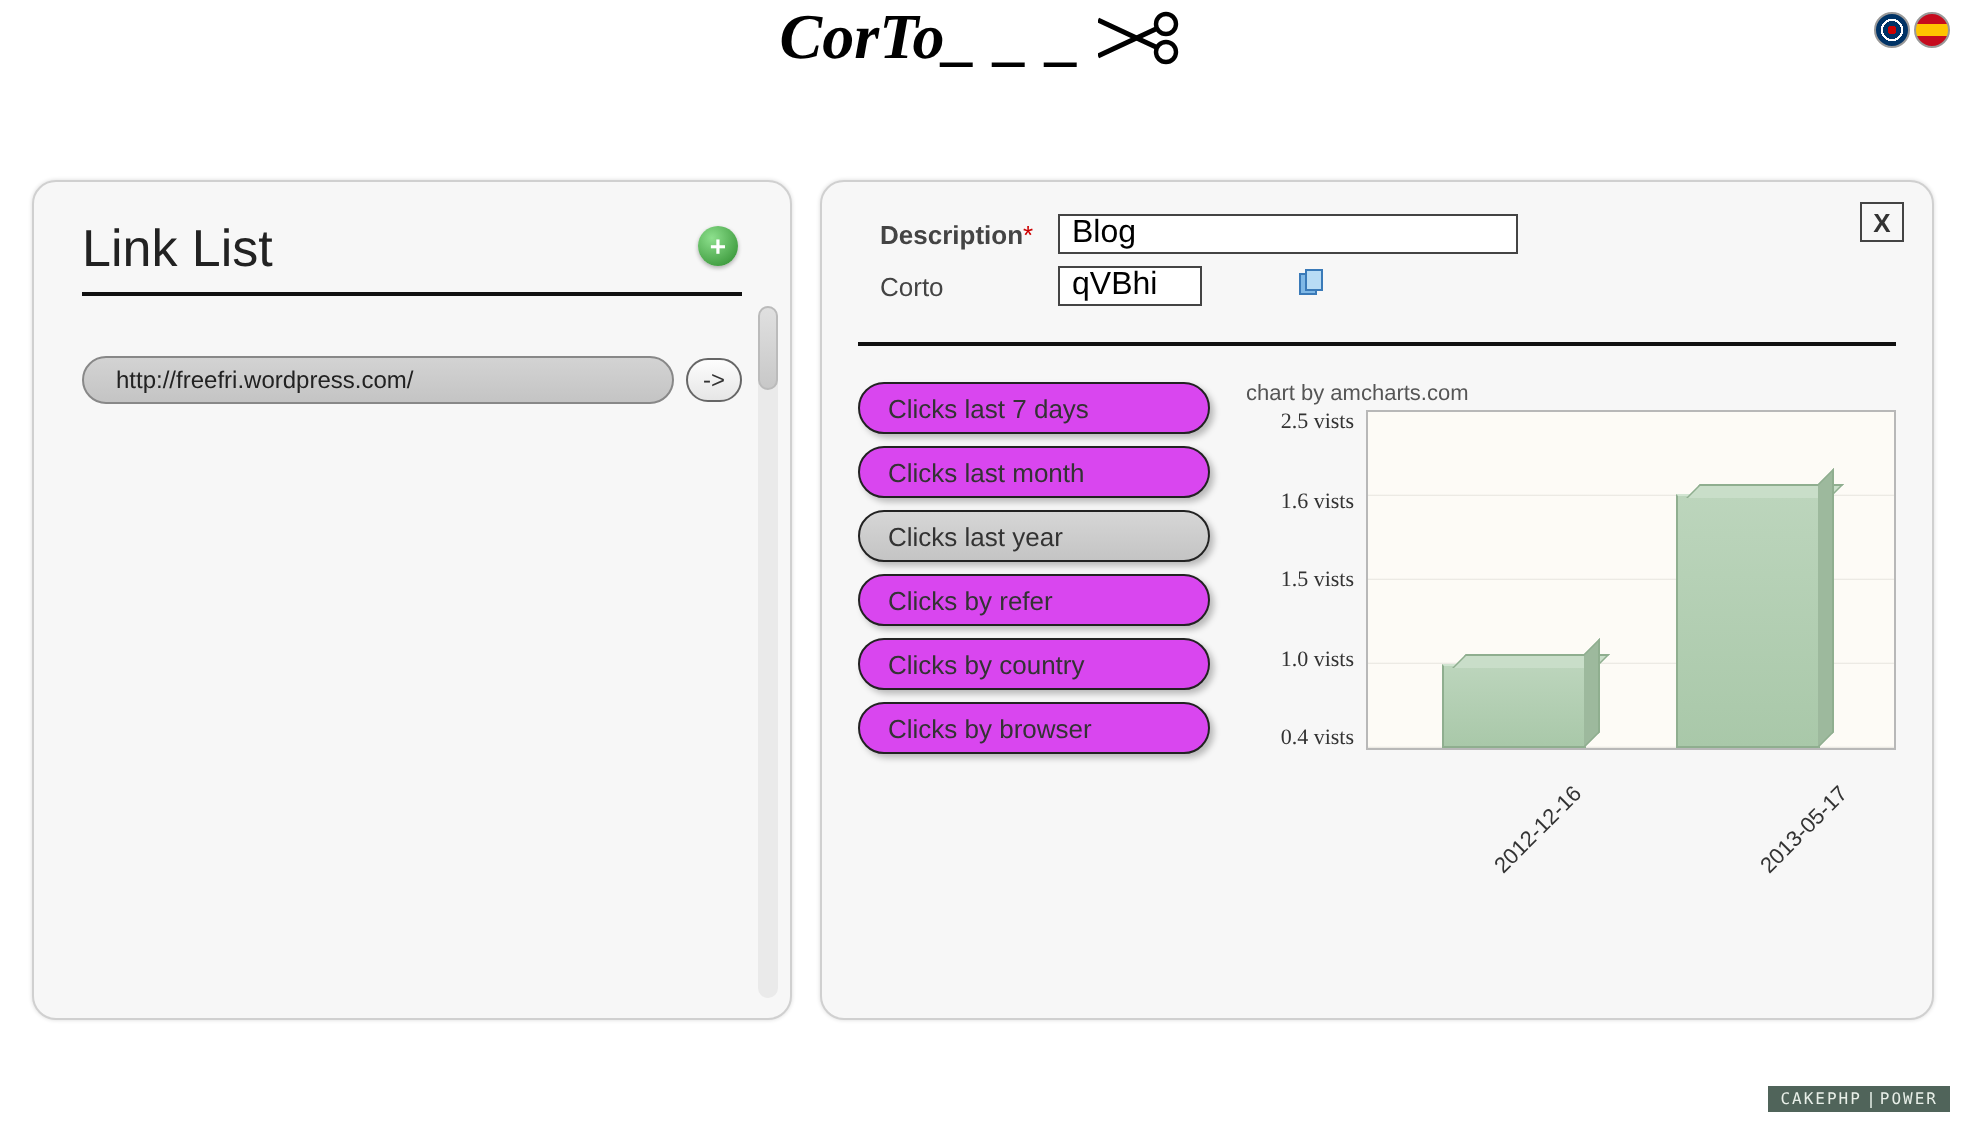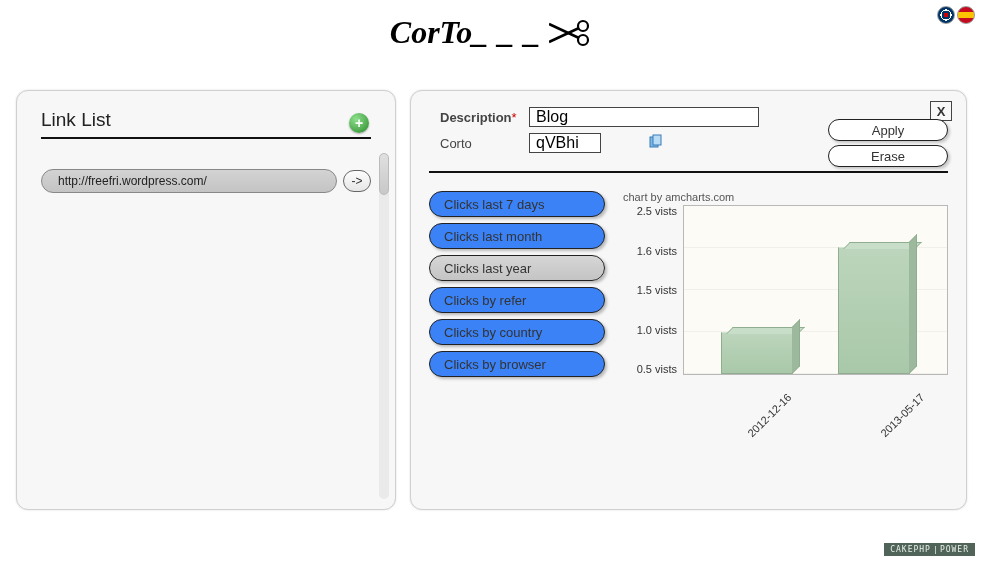--- a/index.html
+++ b/index.html
@@ -26,21 +26,20 @@
     width: 18px;
     height: 18px;
     border-radius: 50%;
     display: block;
   }
   .flag-uk { background: radial-gradient(circle, #c00 20%, #036 20%, #036 40%, #fff 40%, #fff 50%, #036 50%); border:1px solid #999; }
   .flag-es { background: linear-gradient(#c60b1e 30%, #ffc400 30%, #ffc400 70%, #c60b1e 70%); border:1px solid #999; }
 
   .logo-wrap {
     text-align: center;
-    padding-top: 14px;
     height: 80px;
   }
   .logo {
     display: inline-block;
     font-family: "Brush Script MT", "Segoe Script", cursive;
     font-style: italic;
     font-size: 32px;
     font-weight: bold;
     color: #000;
     position: relative;
@@ -70,21 +69,21 @@
     height: 420px;
     padding: 18px 24px;
   }
   .panel-right {
     flex: 1;
     height: 420px;
     padding: 16px 18px 14px 18px;
   }
   .panel-left h2 {
     margin: 0 0 6px 0;
-    font-size: 19px;
+    font-size: 26px;
     font-weight: normal;
     color: #222;
   }
   .add-icon {
     position: absolute;
     top: 22px;
     right: 26px;
     width: 20px;
     height: 20px;
     border-radius: 50%;
@@ -232,21 +231,21 @@
   .stat-btns {
     width: 176px;
     display: flex;
     flex-direction: column;
     gap: 6px;
   }
   .stat-btn {
     height: 26px;
     border-radius: 14px;
     border: 1px solid #222;
-    background: #3b82f6;
+    background: #d946ef;
     font-size: 13px;
     display: flex;
     align-items: center;
     padding: 0 14px;
     cursor: pointer;
     box-shadow: 2px 2px 3px rgba(0,0,0,0.25);
   }
   .stat-btn.active {
     background: linear-gradient(#d6d6d6,#c4c4c4);
   }
@@ -257,20 +256,21 @@
   }
   .chart-title {
     font-size: 11px;
     color: #555;
     text-align: left;
   }
   .chart-body {
     display: flex;
     height: 180px;
     margin-top: 2px;
+    font-family: Liberation Serif, serif;
   }
   .y-axis {
     width: 60px;
     display: flex;
     flex-direction: column;
     justify-content: space-between;
     align-items: flex-end;
     font-size: 11px;
     color: #333;
     padding-right: 6px;
@@ -417,49 +417,41 @@
       <span class="lbl">Corto</span>
       <input type="text" class="corto-input" value="qVBhi" style="">
       <span class="copy-icon">
         <svg width="16" height="16" viewBox="0 0 16 16">
             <rect x="3" y="3" width="8" height="10" fill="#7fb8e6" stroke="#3a7ab8"></rect>
             <rect x="6" y="1" width="8" height="10" fill="#b8dcf5" stroke="#3a7ab8"></rect>
           </svg>
       </span>
     </div>
 
-    <div class="right-btns">
-      <div class="btn-oval">
-        <span>Apply</span>
-      </div>
-      <div class="btn-oval">
-        <span>Erase</span>
-      </div>
-    </div>
 
     <hr class="right-hr">
 
     <div class="stats-area">
       <div class="stat-btns" id="stat-btns">
           <div class="stat-btn">Clicks last 7 days</div>
           <div class="stat-btn">Clicks last month</div>
           <div class="stat-btn active">Clicks last year</div>
           <div class="stat-btn">Clicks by refer</div>
           <div class="stat-btn">Clicks by country</div>
           <div class="stat-btn">Clicks by browser</div>
         </div>
       <div class="chart-box">
         <div class="chart-title">chart by amcharts.com</div>
         <div class="chart-body">
           <div class="y-axis" id="y-axis">
               <span>2.5 vists</span>
               <span>1.6 vists</span>
               <span>1.5 vists</span>
               <span>1.0 vists</span>
-              <span>0.5 vists</span>
+              <span>0.4 vists</span>
             </div>
           <div class="plot" id="plot">
               <div class="bar bar3d" style="height: 42.5px;"></div>
               <div class="bar bar3d" style="height: 127.5px;"></div>
             </div>
         </div>
         <div class="x-labels" id="x-labels">
             <span class="x-lbl">2012-12-16</span>
             <span class="x-lbl">2013-05-17</span>
           </div>

